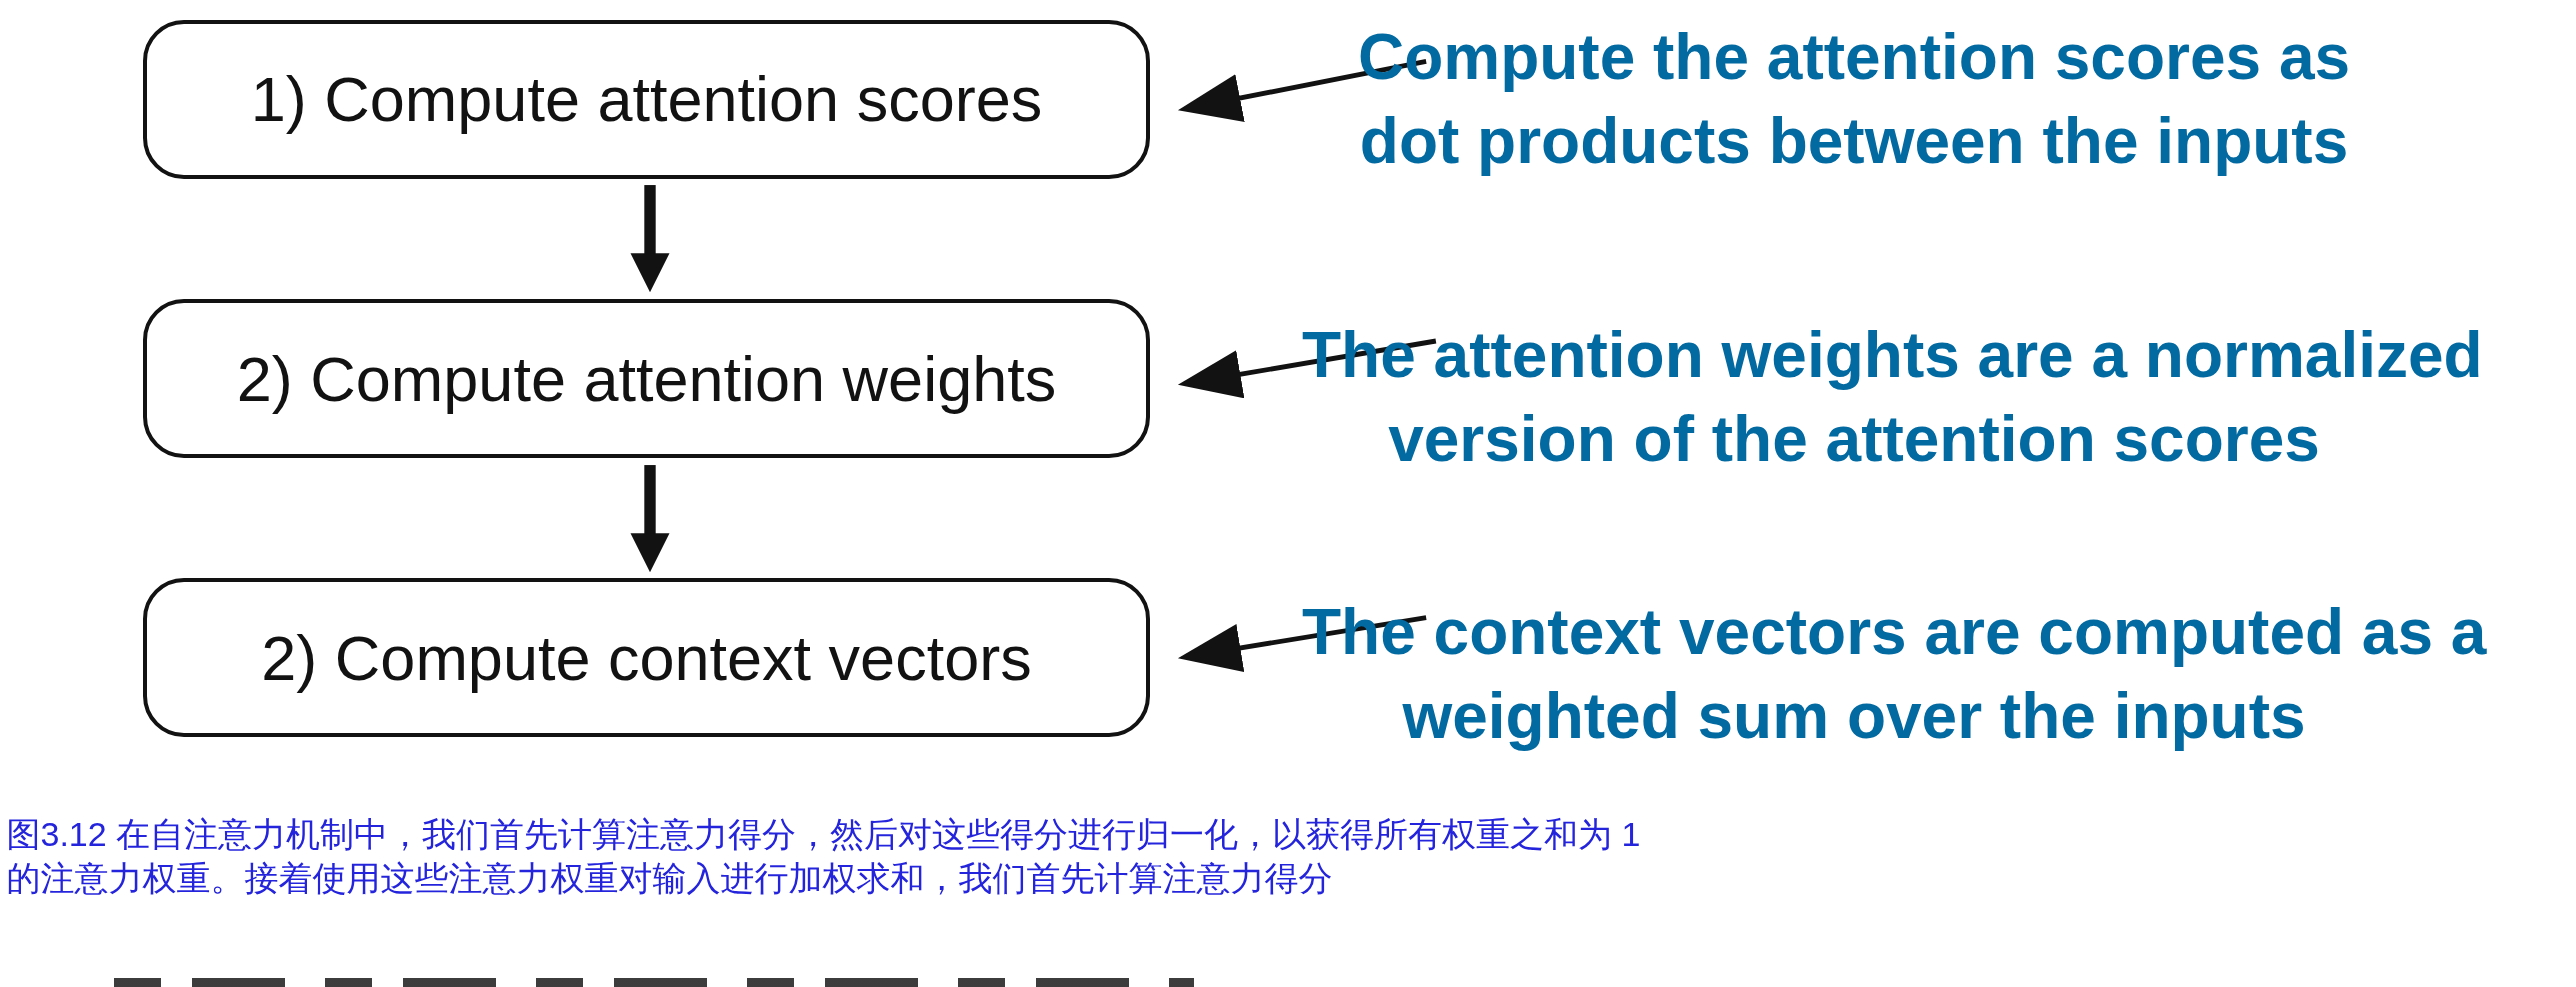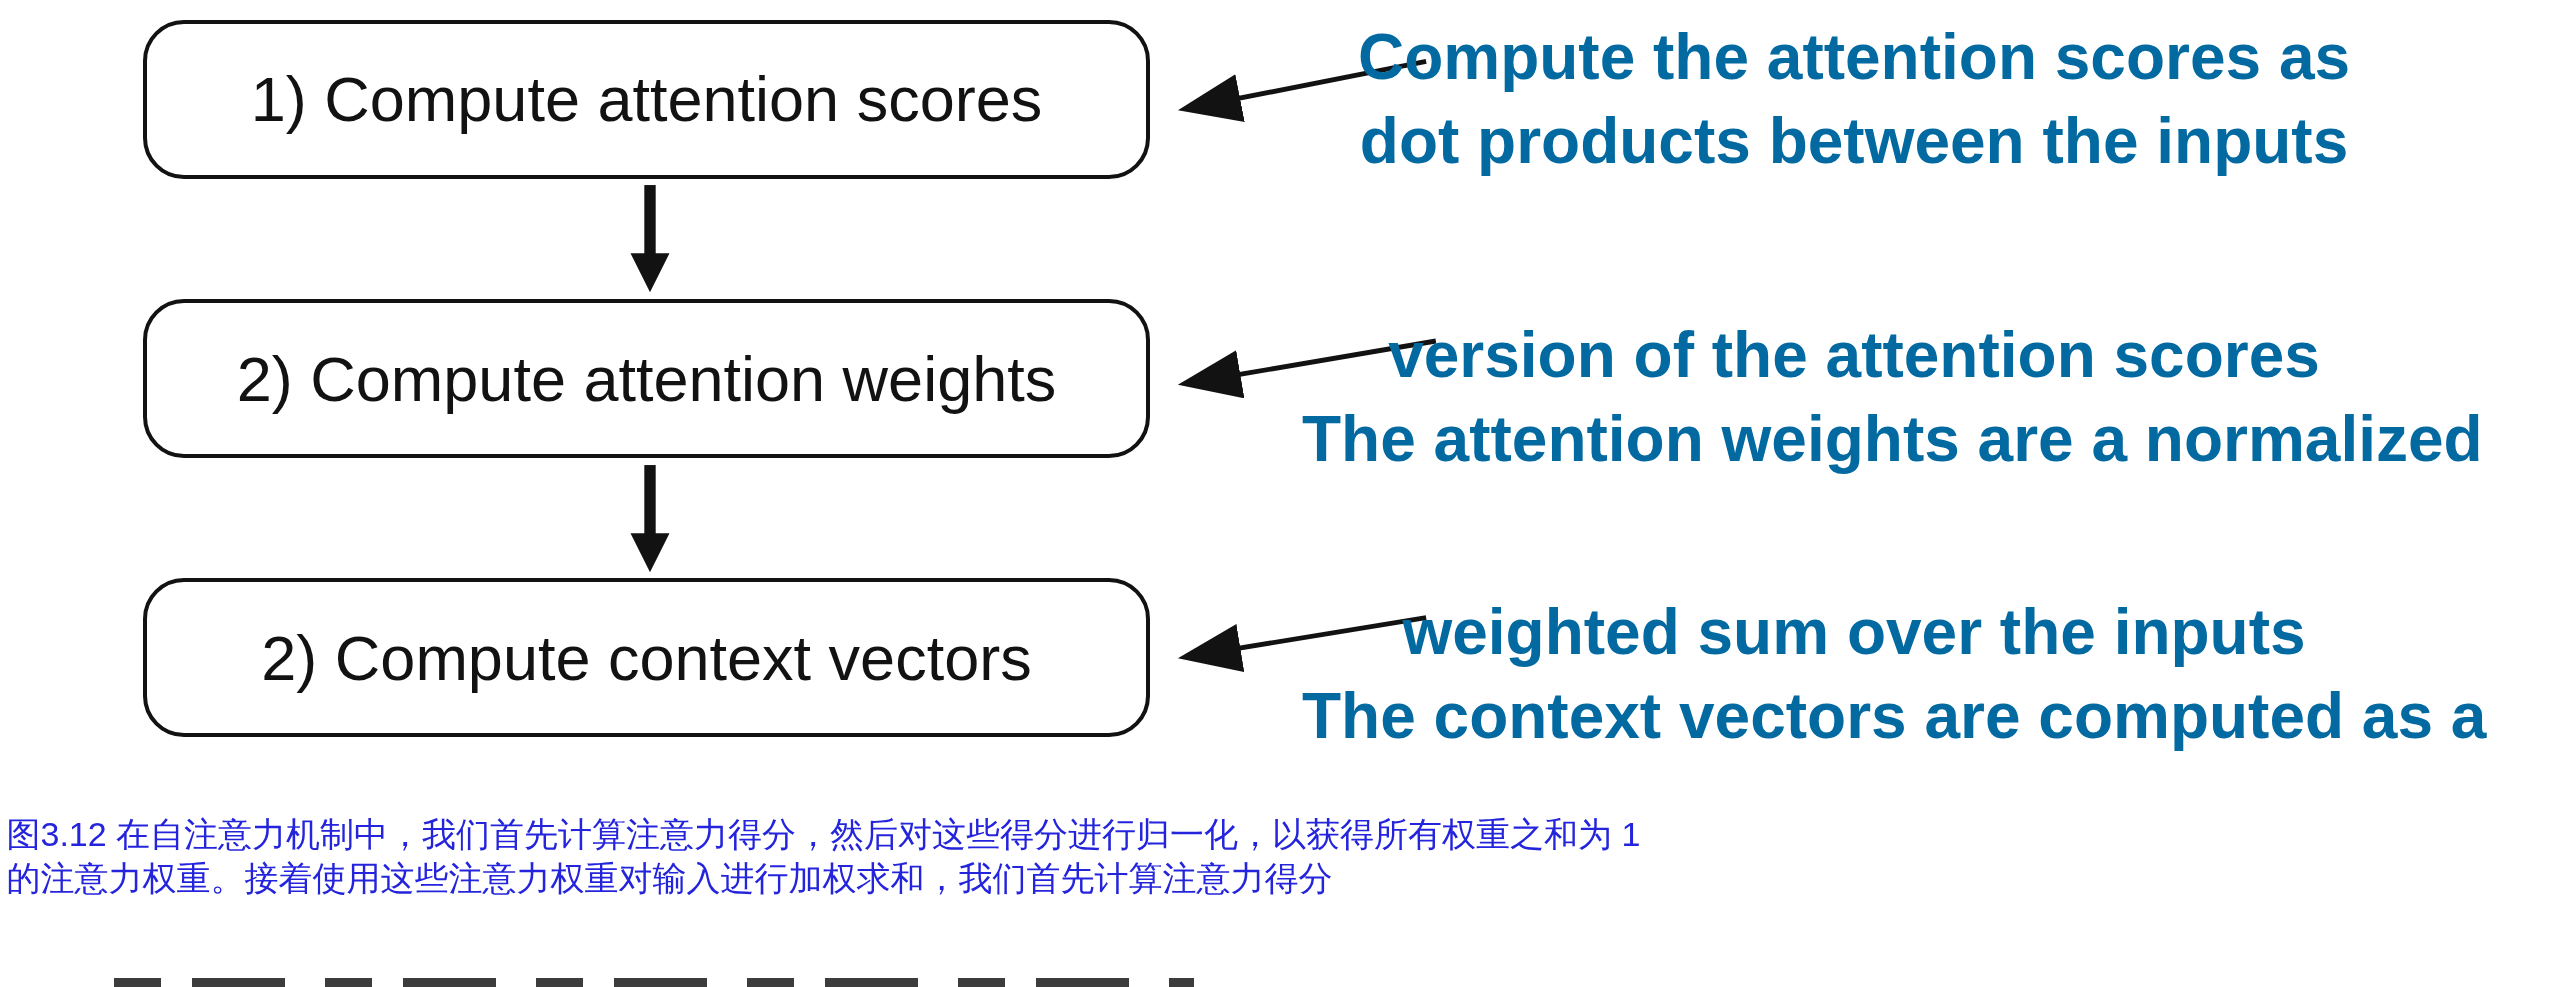--- a/index.html
+++ b/index.html
@@ -154,27 +154,27 @@
     </defs>
     <line x1="318" y1="18" x2="24" y2="66" stroke="#121212" stroke-width="6" marker-end="url(#head3)"></line>
   </svg>
 
   <div class="annotation ann-1">
     <div class="ann-line">Compute the attention scores as</div>
     <div class="ann-line">dot products between the inputs</div>
   </div>
 
   <div class="annotation ann-2">
+    <div class="ann-line">The attention weights are a normalized</div>
     <div class="ann-line">version of the attention scores</div>
-    <div class="ann-line">The attention weights are a normalized</div>
   </div>
 
   <div class="annotation ann-3">
+    <div class="ann-line">The context vectors are computed as a</div>
     <div class="ann-line">weighted sum over the inputs</div>
-    <div class="ann-line">The context vectors are computed as a</div>
   </div>
 
   <div class="caption">
     <div class="caption-line">图3.12 在自注意力机制中，我们首先计算注意力得分，然后对这些得分进行归一化，以获得所有权重之和为 1</div>
     <div class="caption-line">的注意力权重。接着使用这些注意力权重对输入进行加权求和，我们首先计算注意力得分</div>
   </div>
 
   <div class="cutoff-fragment"></div>
 
 </div>

